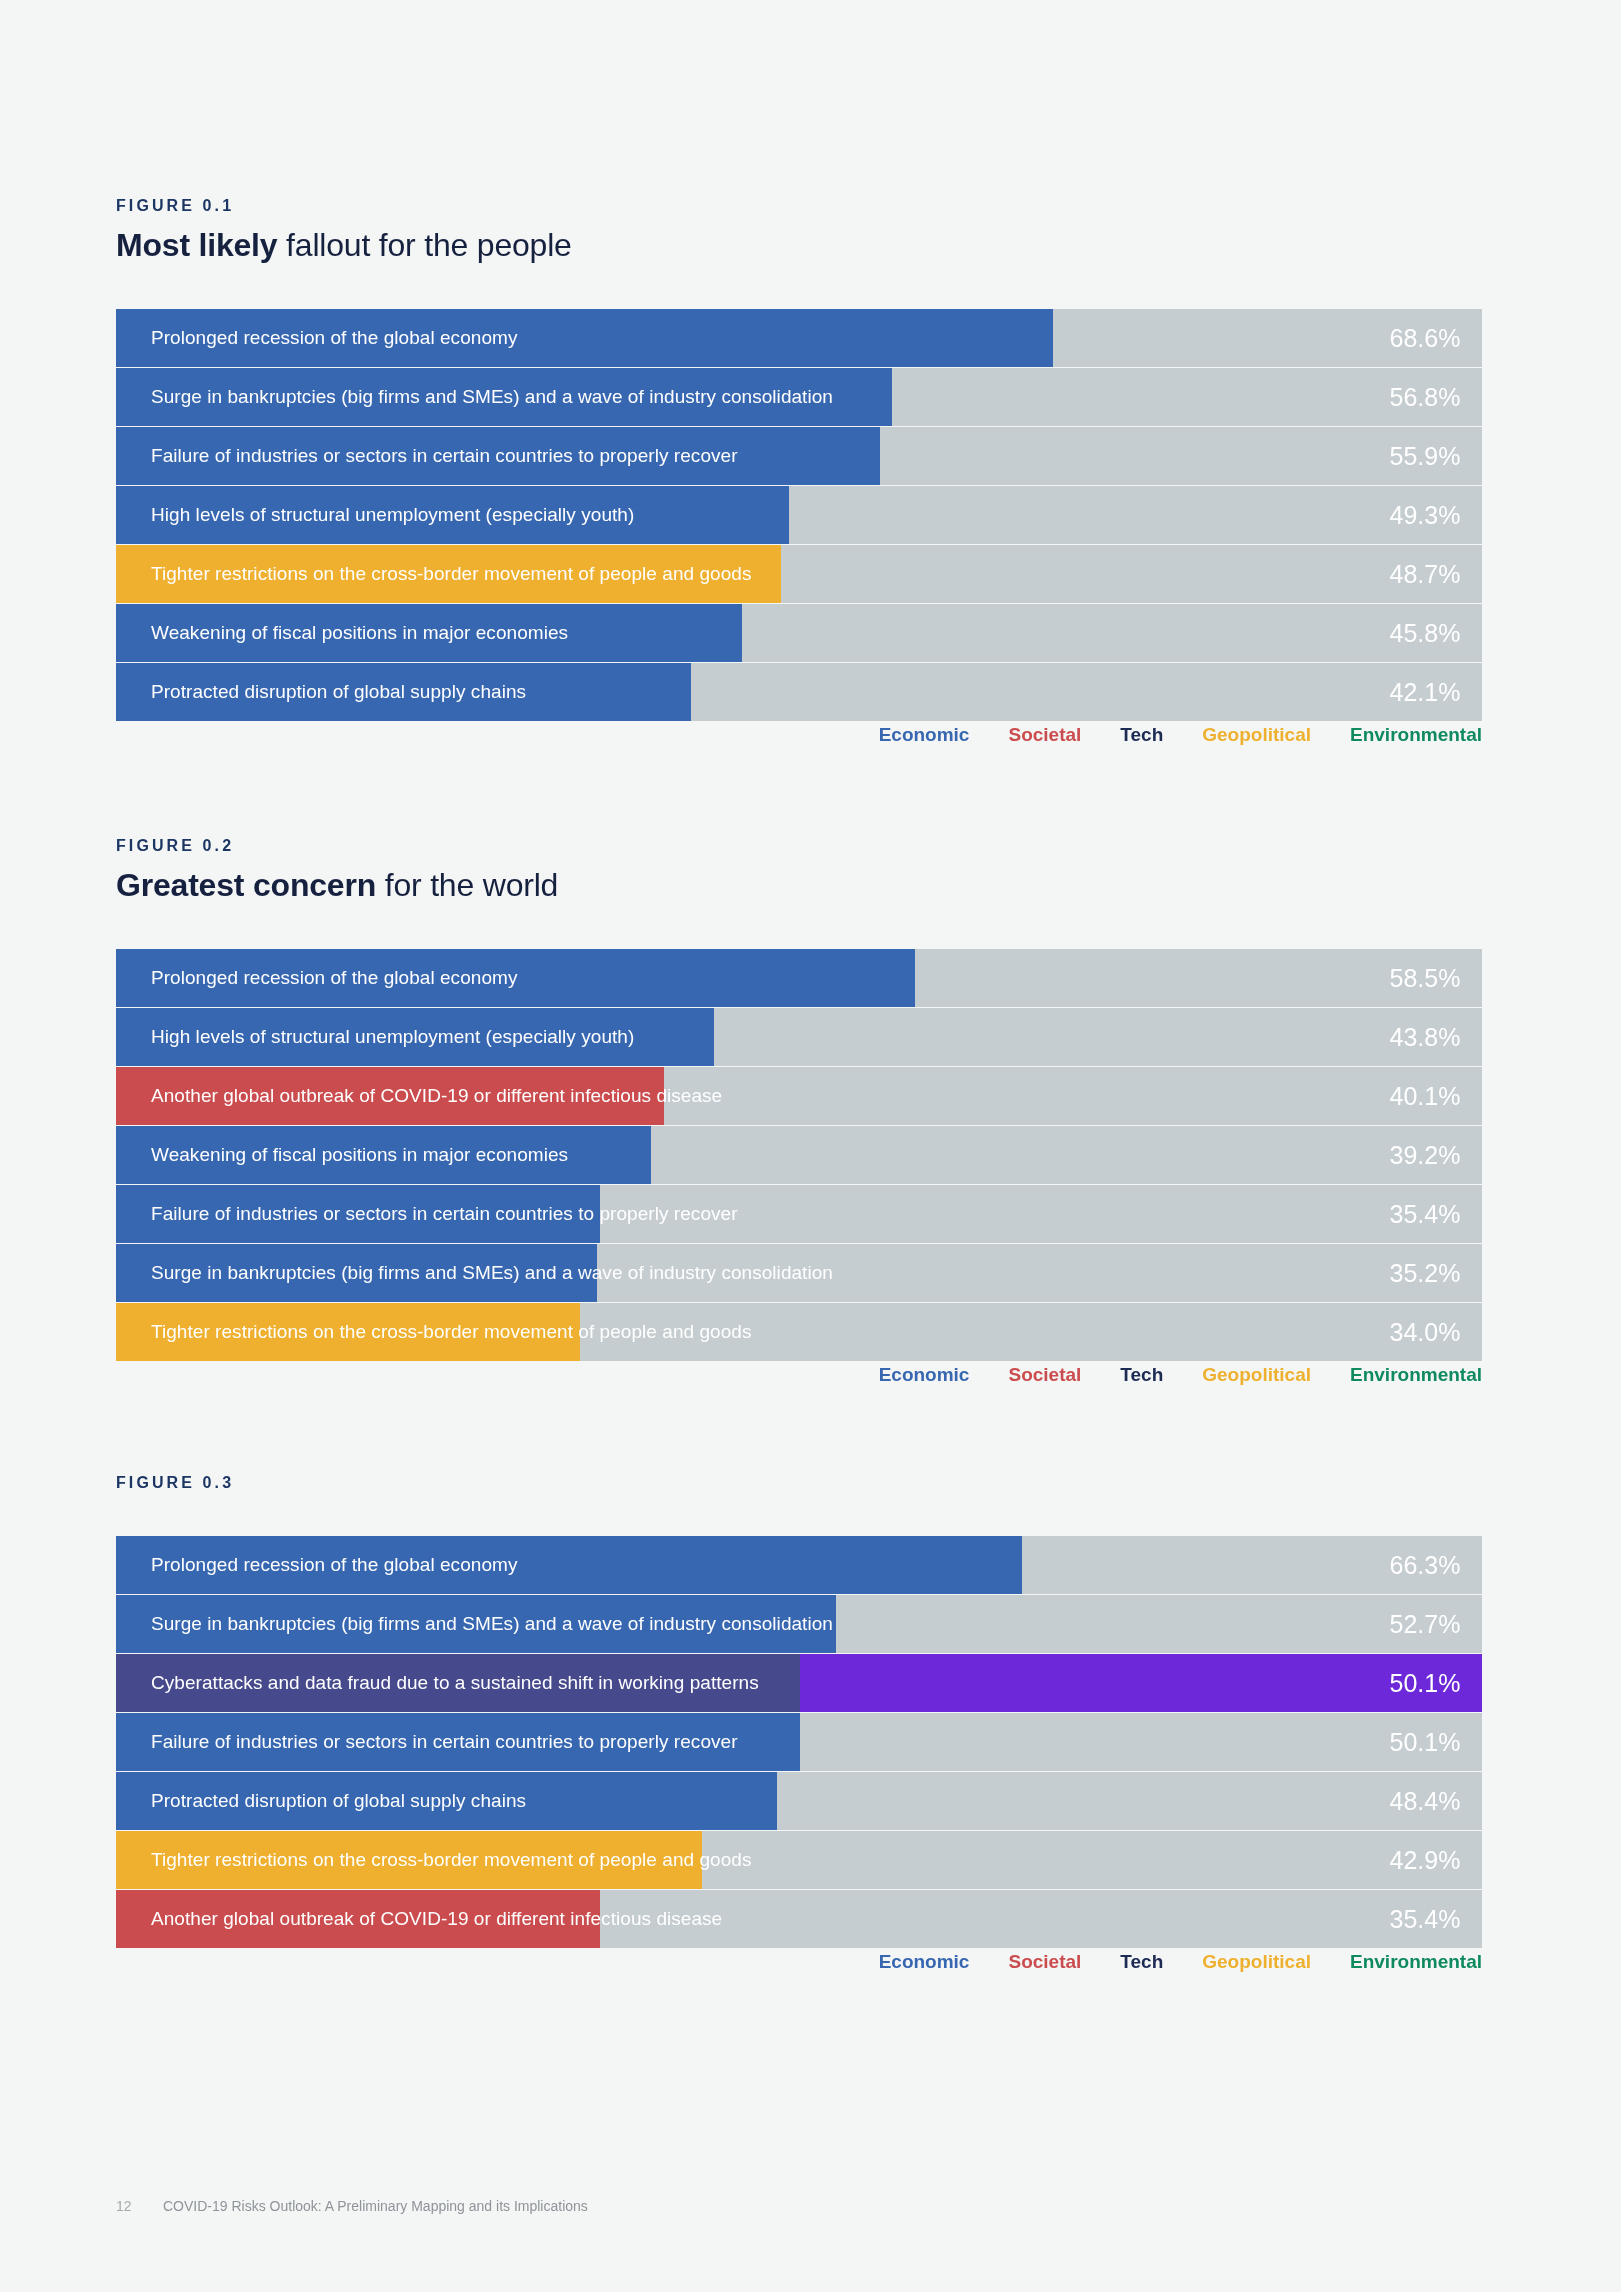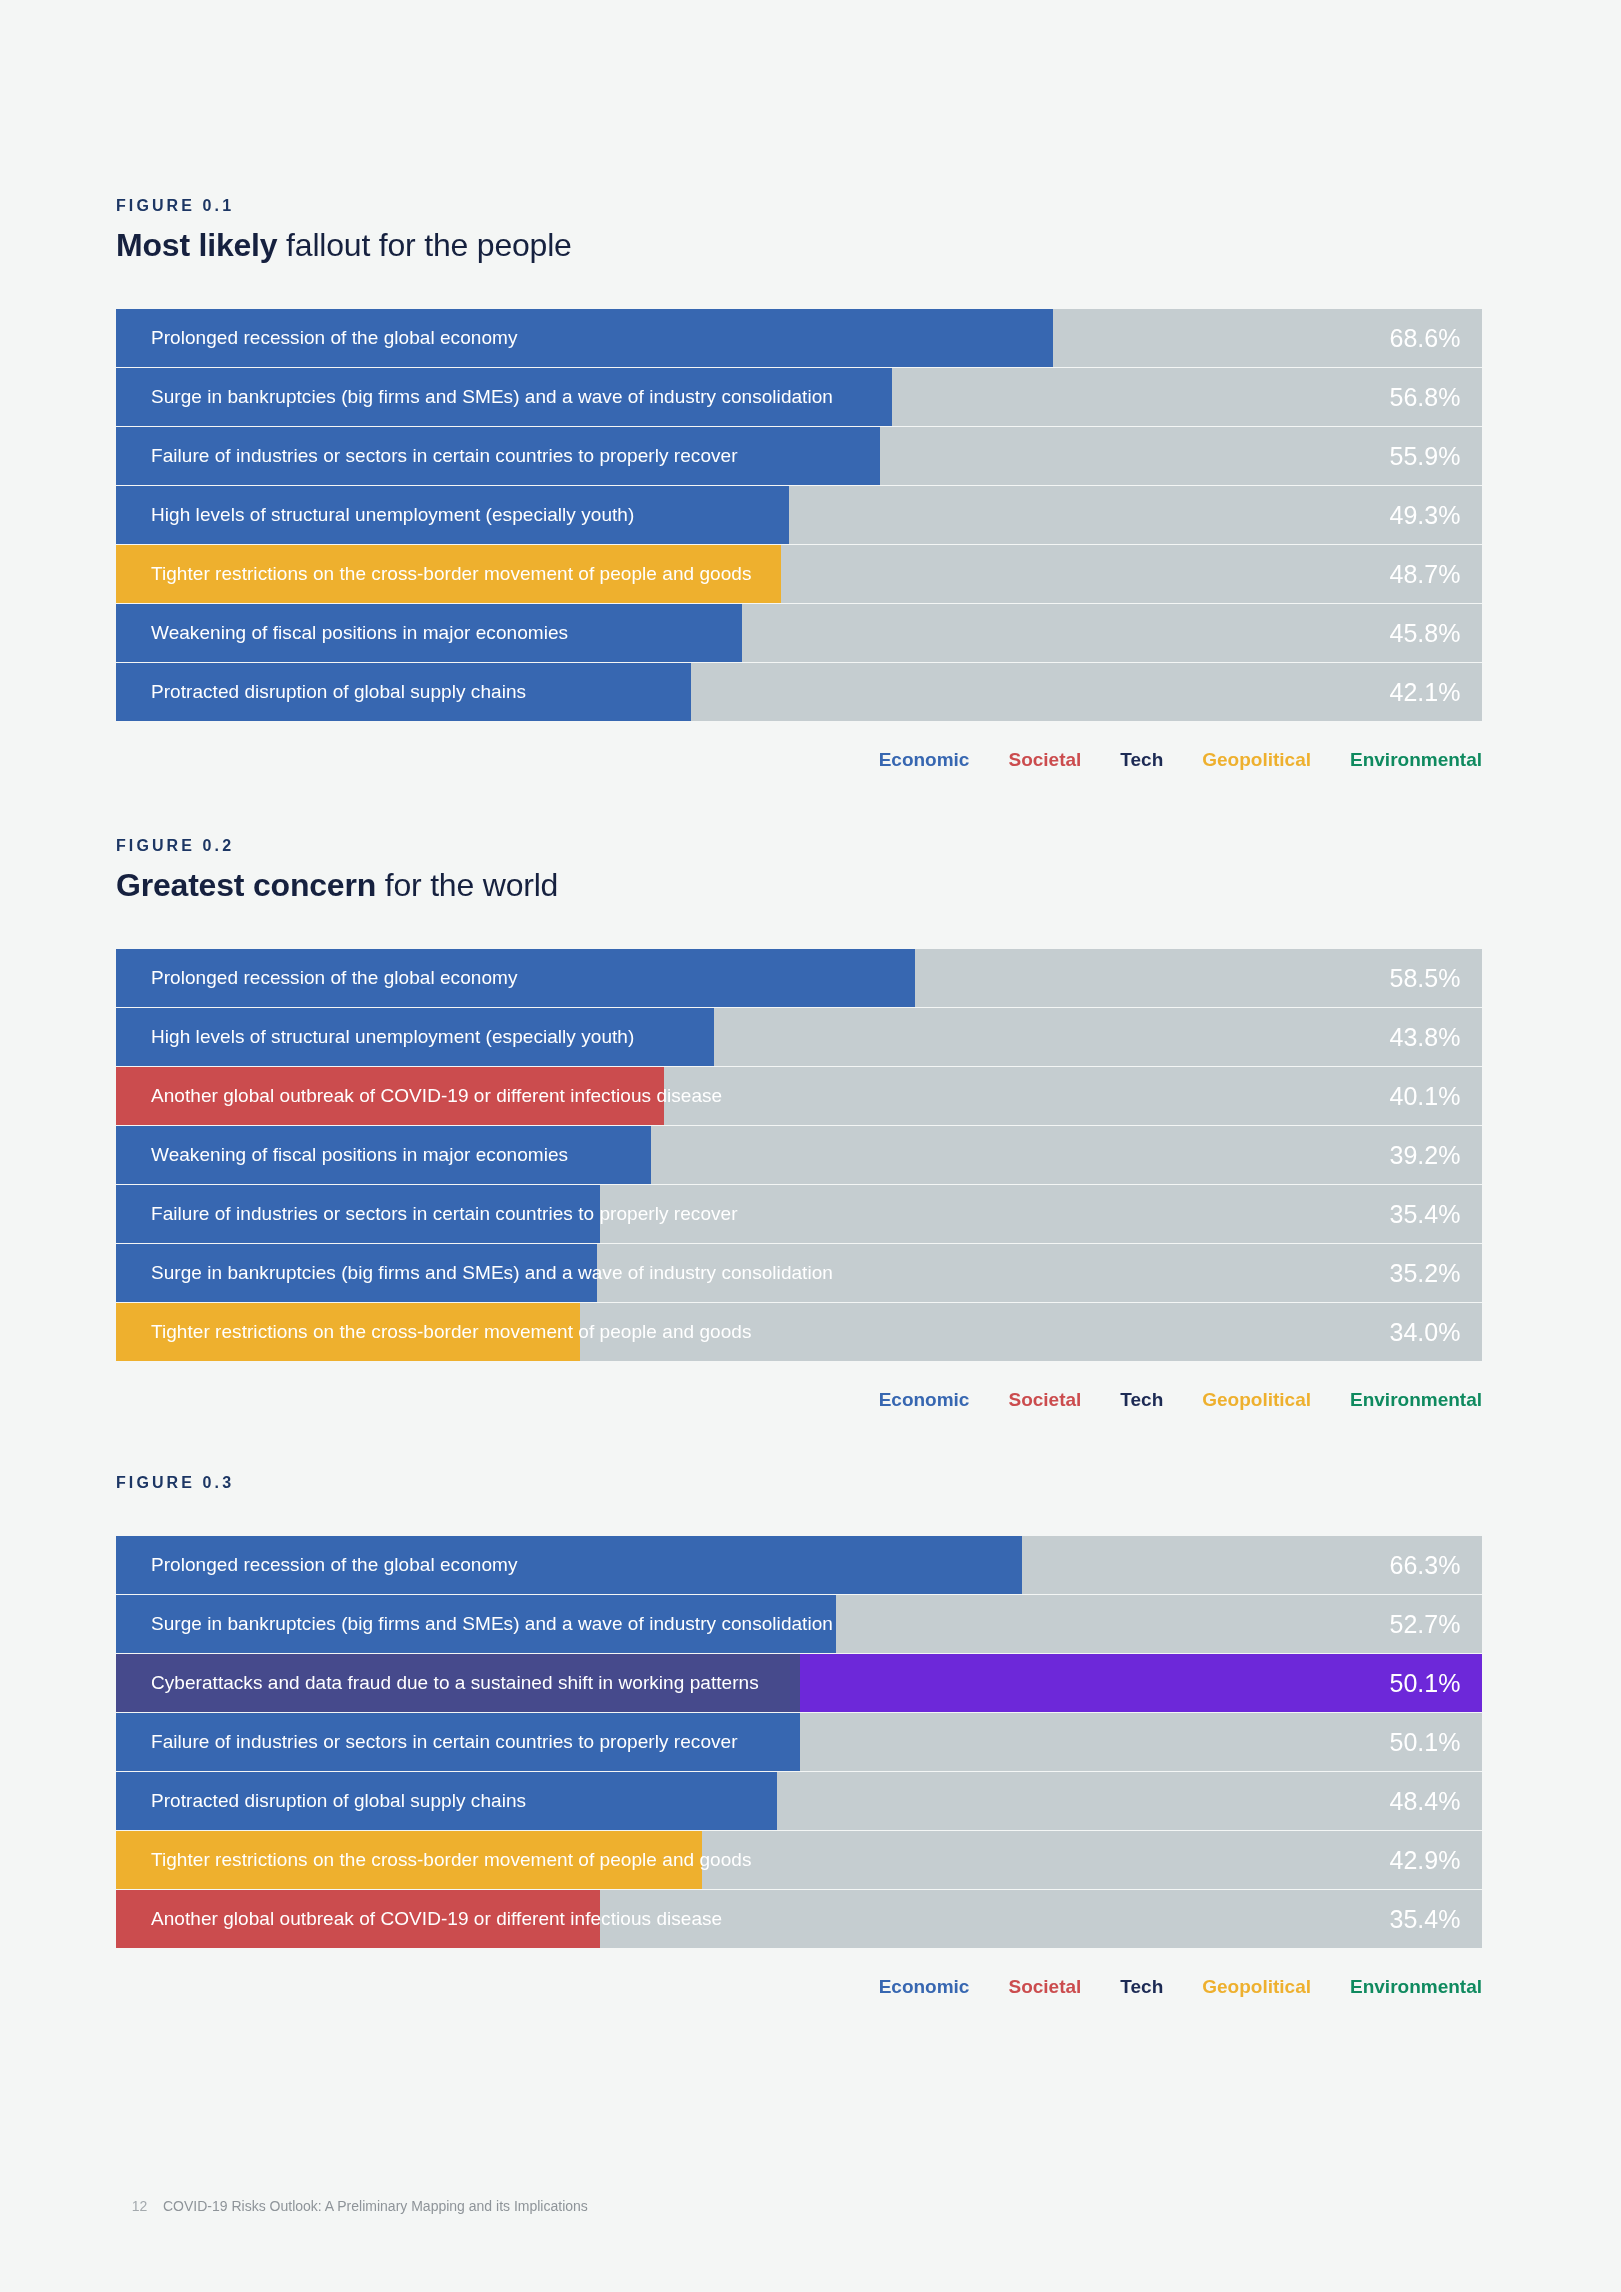--- a/index.html
+++ b/index.html
@@ -95,21 +95,21 @@
     right: 21.6px;
     top: 0;
     height: 58px;
     line-height: 58px;
     font-size: 25px;
     color: #ffffff;
     z-index: 2;
   }
 
   .legend {
-    margin-top: 29px;
+    margin-top: 4px;
     width: 1366px;
     text-align: right;
     font-size: 19px;
     line-height: 1;
   }
   .legend-item {
     display: inline-block;
     font-weight: bold;
     margin-left: 39px;
   }
@@ -120,21 +120,20 @@
     left: 116px;
     top: 2198px;
     font-size: 14px;
     color: #8e9499;
     white-space: nowrap;
   }
   .footer .page-num {
     display: inline-block;
     width: 47px;
     color: #a3a9ad;
-    text-align: center;
   }
   .footer .doc-title {
     display: inline-block;
   }
 </style>
 </head>
 <body>
 
 <div class="page">
 

